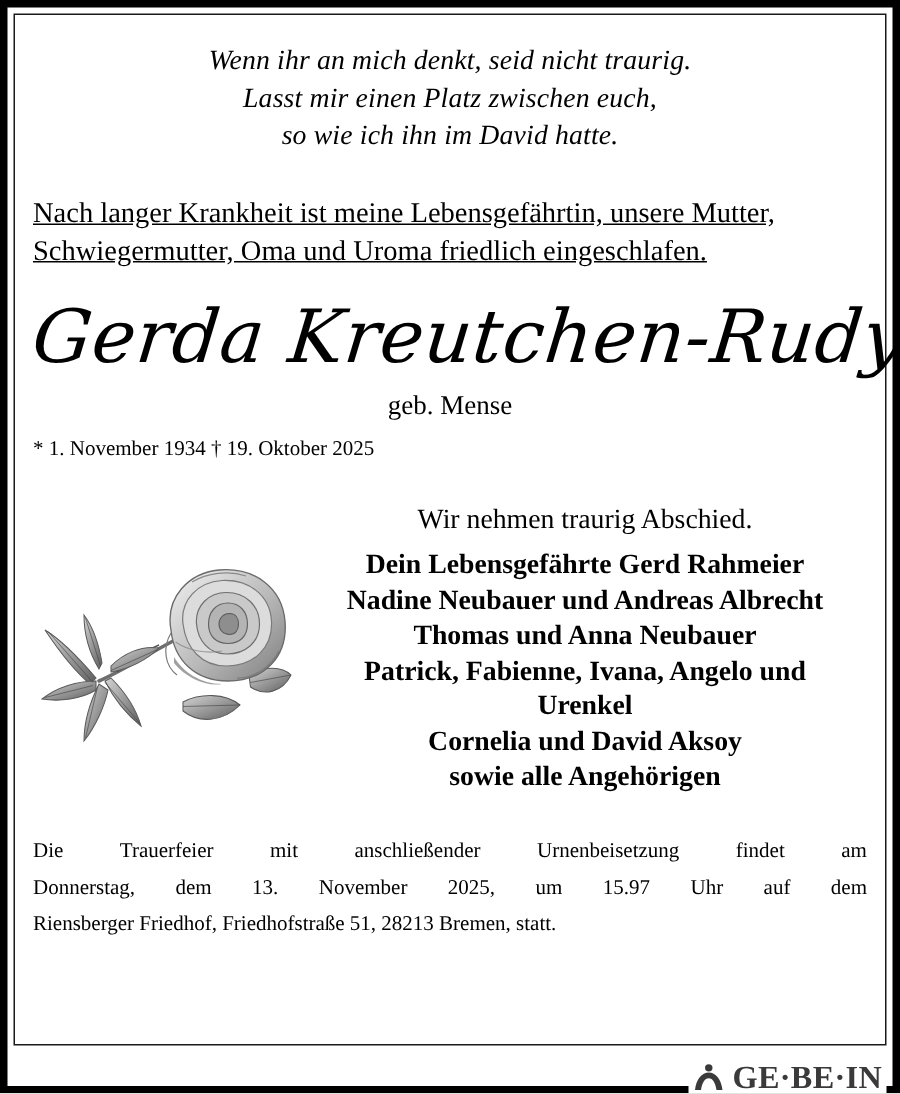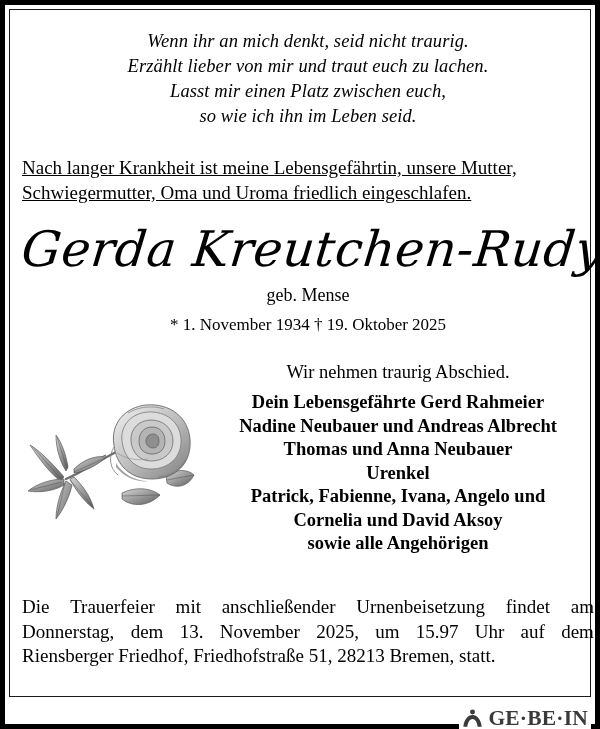--- a/index.html
+++ b/index.html
@@ -41,21 +41,21 @@
     border: 1px solid #1a1a1a;
     pointer-events: none;
   }
   .content {
     position: absolute;
     left: 0;
     top: 0;
     width: 600px;
     height: 729px;
     box-sizing: border-box;
-    padding: 10px 6px 0 22px;
+    padding: 10px 22px 0 22px;
   }
 
   
   .poem {
     text-align: center;
     font-style: italic;
     font-size: 18.5px;
     line-height: 25px;
     margin-top: 19px;
     letter-spacing: 0.1px;
@@ -84,22 +84,22 @@
     transform: skewX(-6deg);
     white-space: nowrap;
   }
   .geb {
     text-align: center;
     font-size: 18px;
     line-height: 22px;
     margin-top: 6px;
   }
   .dates {
-    text-align: center;
-    font-size: 17px;
+    text-align: left;
+    font-size: 14px;
     line-height: 24px;
     margin-top: 7px;
     white-space: nowrap;
   }
 
   
   .mourn-wrap {
     position: relative;
     margin-top: 24px;
     min-height: 220px;
@@ -125,22 +125,21 @@
   }
   .mourners .names div {
     font-weight: bold;
     font-size: 18.5px;
     line-height: 23.5px;
     white-space: nowrap;
   }
 
   
   .funeral {
-    margin-top: 14px;
-    font-size: 19px;
+    font-size: 14px;
     line-height: 24.5px;
     text-align: justify;
     text-justify: inter-word;
   }
   .funeral div { white-space: nowrap; }
   .funeral div.j {
     display: flex;
     justify-content: space-between;
   }
 
@@ -184,23 +183,22 @@
 
 <div class="notice">
 
   <div class="outer-frame"></div>
   <div class="inner-frame"></div>
 
   <div class="content">
 
     <div class="poem">
       <div>Wenn ihr an mich denkt, seid nicht traurig.</div>
-      <div>Erzählt lieber von mir und traut euch zu lachen.</div>
       <div>Lasst mir einen Platz zwischen euch,</div>
-      <div>so wie ich ihn im Leben seid.</div>
+      <div>so wie ich ihn im David hatte.</div>
     </div>
 
     <div class="intro">
       <div>Nach langer Krankheit ist meine Lebensgefährtin, unsere Mutter,</div>
       <div>Schwiegermutter, Oma und Uroma friedlich eingeschlafen.</div>
     </div>
 
     <div class="name-script">Gerda Kreutchen-Rudy</div>
     <div class="geb">geb. Mense</div>
     <div class="dates">* 1. November 1934   † 19. Oktober 2025</div>
@@ -265,22 +263,22 @@
 
         <path d="M98 62 C104 72 116 80 130 80 C120 82 106 76 98 66 Z" fill="#8a8a8a" opacity="0.8"></path>
       </svg>
 
       <div class="mourners">
         <div class="lead">Wir nehmen traurig Abschied.</div>
         <div class="names">
           <div>Dein Lebensgefährte Gerd Rahmeier</div>
           <div>Nadine Neubauer und Andreas Albrecht</div>
           <div>Thomas und Anna Neubauer</div>
+          <div>Patrick, Fabienne, Ivana, Angelo und</div>
           <div>Urenkel</div>
-          <div>Patrick, Fabienne, Ivana, Angelo und</div>
           <div>Cornelia und David Aksoy</div>
           <div>sowie alle Angehörigen</div>
         </div>
       </div>
     </div>
 
     <div class="funeral">
       <div class="j">
         <span>Die</span>
         <span>Trauerfeier</span>

